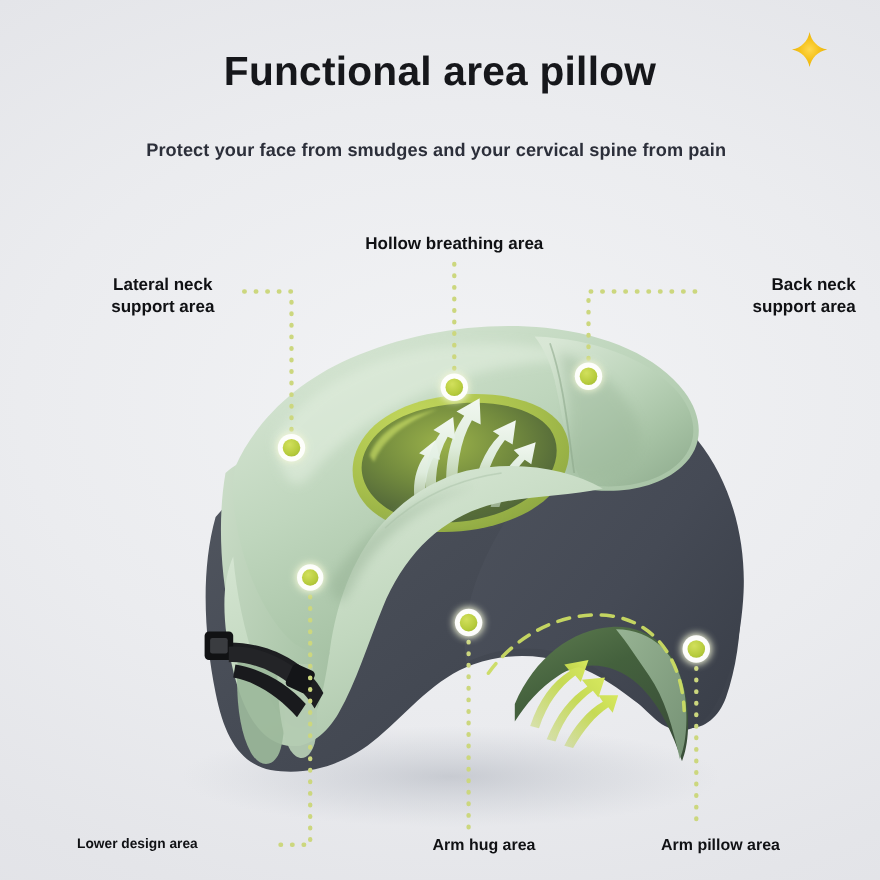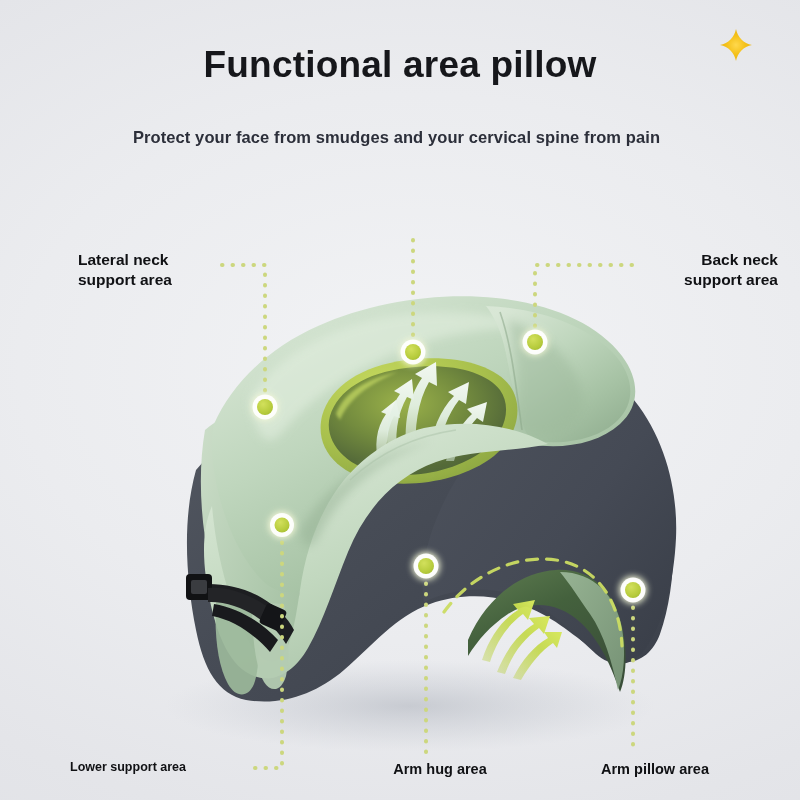--- a/index.html
+++ b/index.html
@@ -59,21 +59,21 @@
     height: 800px;
   }
   
   .lbl {
     position: absolute;
     color: #101114;
     font-weight: bold;
     line-height: 1.27;
     white-space: pre-line;
   }
-  .lbl-lateral   { left: 78px;  top: 250px; width: 140px; font-size: 15.5px; }
+  .lbl-lateral   { left: 78px;  top: 250px; width: 140px; text-align: center; font-size: 15.5px; }
   .lbl-hollow    { left: 318px; top: 212px; width: 190px; text-align: center; font-size: 15.5px; }
   .lbl-back      { left: 638px; top: 250px; width: 140px; text-align: right; font-size: 15.5px; }
   .lbl-lower     { left: 70px;  top: 760px; width: 170px; text-align: left;   font-size: 12.5px; }
   .lbl-armhug    { left: 360px; top: 760px; width: 160px; text-align: center; font-size: 14.5px; }
   .lbl-armpillow { left: 570px; top: 760px; width: 170px; text-align: center; font-size: 14.5px; }
 </style>
 </head>
 <body>
 
 <div id="stage">
@@ -366,19 +366,20 @@
     </defs>
     <path d="M18,2 C19.6,10.4 25.6,16.4 34,18 C25.6,19.6 19.6,25.6 18,34
              C16.4,25.6 10.4,19.6 2,18 C10.4,16.4 16.4,10.4 18,2 Z" fill="url(#gStar)"></path>
   </svg>
 
   <div class="title">Functional area pillow</div>
   <div class="subtitle">Protect your face from smudges and your cervical spine from pain</div>
 
   <div class="lbl lbl-lateral">Lateral neck
 support area</div>
+  <div class="lbl lbl-hollow">Hollow breathing area</div>
   <div class="lbl lbl-back">Back neck
 support area</div>
-  <div class="lbl lbl-lower">Lower support area</div>
+  <div class="lbl lbl-lower">Lower design area</div>
   <div class="lbl lbl-armpillow">Arm pillow area</div>
   <div class="lbl lbl-armhug">Arm hug area</div>
 
 </div>
 
 </body></html>

